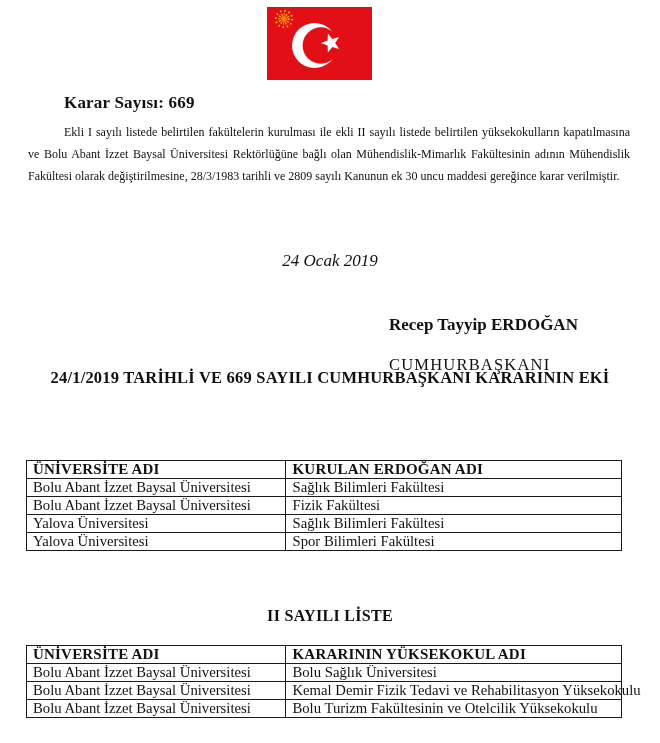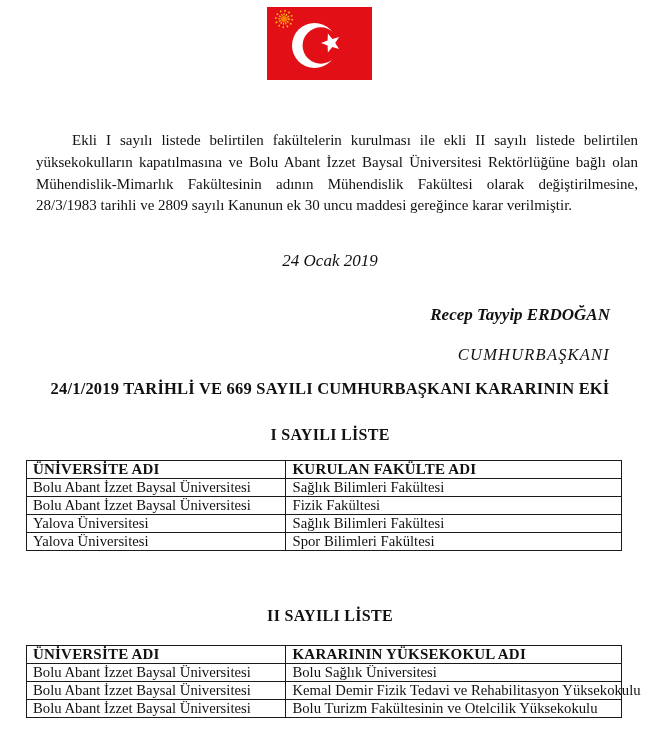--- a/index.html
+++ b/index.html
@@ -18,38 +18,37 @@
     background:var(--flag-red,#E30F16);
   }
   .flag svg{position:absolute;left:0;top:0;width:100%;height:100%;}
   
   .decree-number{
     position:absolute;left:64px;top:93px;
     font-size:17px;font-weight:bold;letter-spacing:.2px;
   }
   .body-par{
     position:absolute;left:28px;top:122px;width:602px;
-    font-size:15px;line-height:21.8px;
+    font-size:12px;line-height:21.8px;
     text-align:justify;text-indent:36px;
-    margin:8px;
+    margin:0;
     font-family:Liberation Serif, serif;
   }
   .date-line{
     position:absolute;left:0;top:251px;width:660px;
     text-align:center;font-size:17px;font-style:italic;
   }
   .signature{
-    position:absolute;left:389px;top:304px;width:221px;
-    text-align:right;
-    font-style:italic;
+    position:absolute;left:389px;top:314px;width:221px;
+    text-align:left;
   }
   .signature .name{font-size:17px;font-weight:bold;line-height:22px;}
   .signature .title{font-size:16.5px;line-height:22px;letter-spacing:1.2px;margin-top:18px;}
   .annex-heading{
-    position:absolute;left:0;top:379px;width:660px;
+    position:absolute;left:0;top:368px;width:660px;
     text-align:center;font-size:16.5px;font-weight:bold;letter-spacing:.2px;
   }
   .list-title{
     position:absolute;left:0;width:660px;
     text-align:center;font-size:16px;font-weight:bold;letter-spacing:.3px;
   }
   #list1-title{top:426px;}
   #list2-title{top:607px;}
   
   table.annex-table{
@@ -85,38 +84,38 @@
       </g>
 
       <g>
         <circle cx="47.5" cy="38.5" r="22.5" fill="var(--flag-white)"></circle>
         <circle cx="53.8" cy="38.5" r="18.2" fill="var(--flag-red)"></circle>
         <polygon fill="var(--flag-white)" points="54,36 60.6,33.5 60.9,26.5 65.3,32.0 72.1,30.1 68.2,36 72.1,41.9 65.3,40.0 60.9,45.5 60.6,38.5"></polygon>
       </g>
     </svg>
   </div>
 
+  <div class="decree-number">Karar Sayısı: 669</div>
 
   <p class="body-par">Ekli I sayılı listede belirtilen fakültelerin kurulması ile ekli II sayılı listede belirtilen yüksekokulların kapatılmasına ve Bolu Abant İzzet Baysal Üniversitesi Rektörlüğüne bağlı olan Mühendislik-Mimarlık Fakültesinin adının Mühendislik Fakültesi olarak değiştirilmesine, 28/3/1983 tarihli ve 2809 sayılı Kanunun ek 30 uncu maddesi gereğince karar verilmiştir.</p>
 
   <div class="date-line">24 Ocak 2019</div>
 
   <div class="signature">
     <div class="name">Recep Tayyip ERDOĞAN</div>
     <div class="title">CUMHURBAŞKANI</div>
   </div>
 
   <div class="annex-heading">24/1/2019 TARİHLİ VE 669 SAYILI CUMHURBAŞKANI KARARININ EKİ</div>
 
-  <div class="list-title" id="list1-title">I SAYILI LİSTE</div>
   <table class="annex-table" id="table-list1">
       <thead>
         <tr>
           <th>ÜNİVERSİTE ADI</th>
-          <th>KURULAN FAKÜLTE ADI</th>
+          <th>KURULAN ERDOĞAN ADI</th>
         </tr>
       </thead>
       <tbody>
         <tr>
           <td>Bolu Abant İzzet Baysal Üniversitesi</td>
           <td>Sağlık Bilimleri Fakültesi</td>
         </tr>
         <tr>
           <td>Bolu Abant İzzet Baysal Üniversitesi</td>
           <td>Fizik Fakültesi</td>

